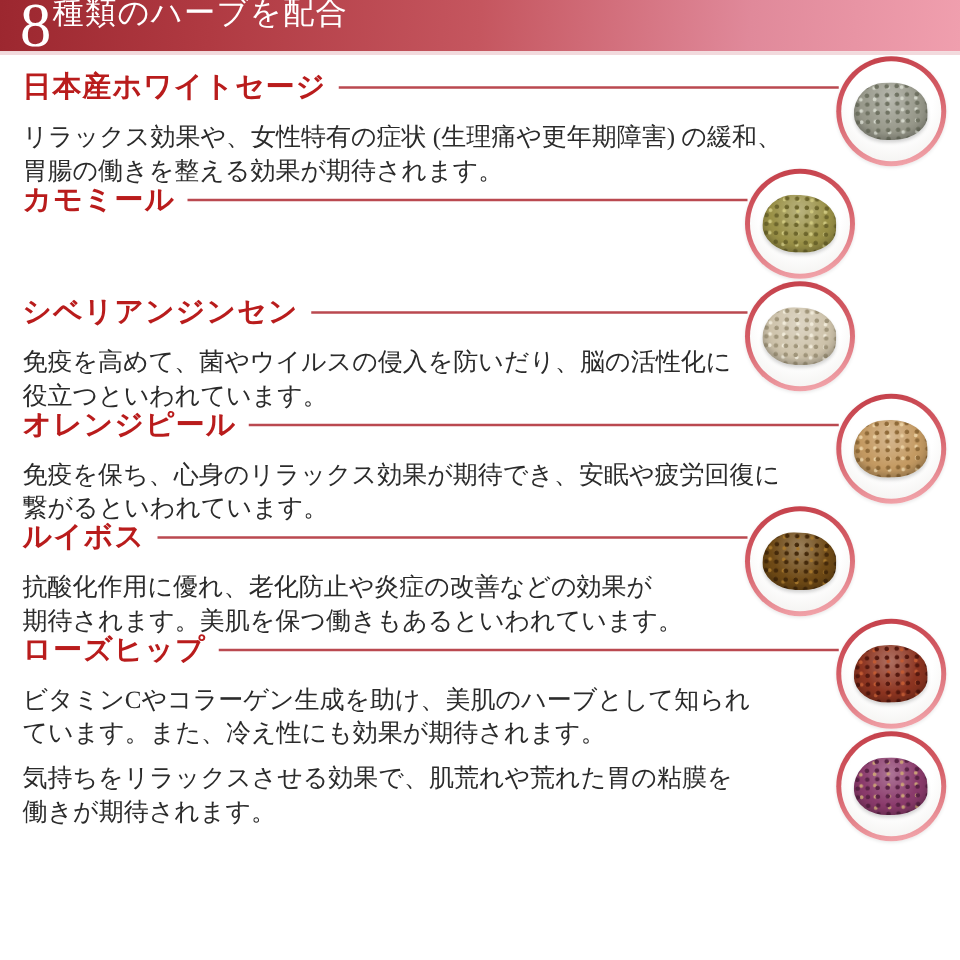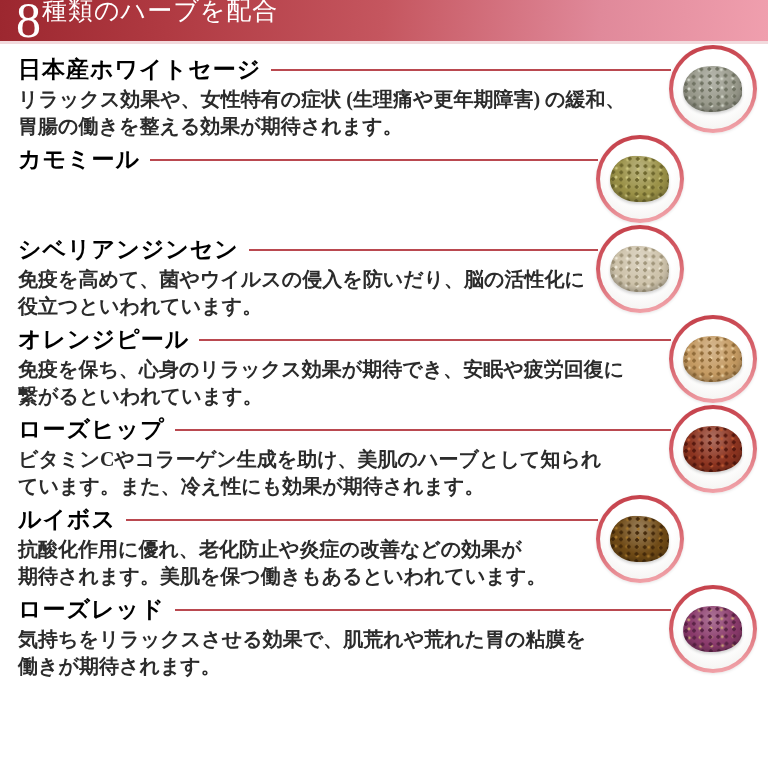--- a/index.html
+++ b/index.html
@@ -24,32 +24,32 @@
 
   
   main{ position:relative; }
   section.herb{
     position:relative; height:90px; padding:12px 0 0 18px;
   }
   .head-row{
     display:flex; align-items:center; height:27px;
   }
   .head-row h2{
-    font-size:23px; font-weight:700; color:#000000; letter-spacing:1px;
+    font-size:23px; font-weight:700; color:#b91c1c; letter-spacing:1px;
     white-space:nowrap; line-height:1;
   }
   .rule{
     flex:1; height:2px; background:#ba4950; margin-left:10px;
   }
   section.odd  .head-row{ margin-right:97px; }
   section.even .head-row{ margin-right:170px; }
 
   .desc{
-    font-size:20px; line-height:27px; margin-top:3px;
-    white-space:pre-line; padding-right:50px; letter-spacing:0;font-weight:bold;
+    font-size:20px; line-height:27px; margin-top:14px;
+    white-space:pre-line; padding-right:50px; letter-spacing:0;
   }
 
   
   .photo{
     position:absolute; width:88px; height:88px; top:1px;
     border-radius:50%; padding:4px;
     background:linear-gradient(168deg,#c23c46 0%, #d55f68 45%, #f5aeb4 100%);
     box-shadow:0 1px 3px rgba(0,0,0,.10);
   }
   section.odd  .photo{ right:11px; }
@@ -130,53 +130,49 @@
     </div>
     <p class="desc">免疫を保ち、心身のリラックス効果が期待でき、安眠や疲労回復に
 繋がるといわれています。</p>
     <div class="photo">
       <div class="plate">
         <div class="pile" style="--base:#c49a62;--d:#8f6a38;--l:#ead0a2"></div>
       </div>
     </div>
   </section>
 
-  <section class="herb odd">
-    <div class="head-row">
-      <h2>ローズヒップ</h2>
-      <div class="rule"></div>
-    </div>
-    <p class="desc">ビタミンCやコラーゲン生成を助け、美肌のハーブとして知られ
-ています。また、冷え性にも効果が期待されます。</p>
-    <div class="photo">
-      <div class="plate">
-        <div class="pile" style="--base:#8c3420;--d:#55180e;--l:#c05a33"></div>
-      </div>
-    </div>
-  </section>
-
   <section class="herb even">
     <div class="head-row">
       <h2>ルイボス</h2>
       <div class="rule"></div>
     </div>
     <p class="desc">抗酸化作用に優れ、老化防止や炎症の改善などの効果が
 期待されます。美肌を保つ働きもあるといわれています。</p>
     <div class="photo">
       <div class="plate">
         <div class="pile" style="--base:#6f4a16;--d:#44290a;--l:#a5762b"></div>
       </div>
     </div>
   </section>
 
   <section class="herb odd">
     <div class="head-row">
-      <h2>ローズレッド</h2>
+      <h2>ローズヒップ</h2>
       <div class="rule"></div>
     </div>
+    <p class="desc">ビタミンCやコラーゲン生成を助け、美肌のハーブとして知られ
+ています。また、冷え性にも効果が期待されます。</p>
+    <div class="photo">
+      <div class="plate">
+        <div class="pile" style="--base:#8c3420;--d:#55180e;--l:#c05a33"></div>
+      </div>
+    </div>
+  </section>
+
+  <section class="herb odd">
     <p class="desc">気持ちをリラックスさせる効果で、肌荒れや荒れた胃の粘膜を
 働きが期待されます。</p>
     <div class="photo">
       <div class="plate">
         <div class="pile" style="--base:#8a3a6b;--d:#5a2245;--l:#c99f77"></div>
       </div>
     </div>
   </section>
 
 

